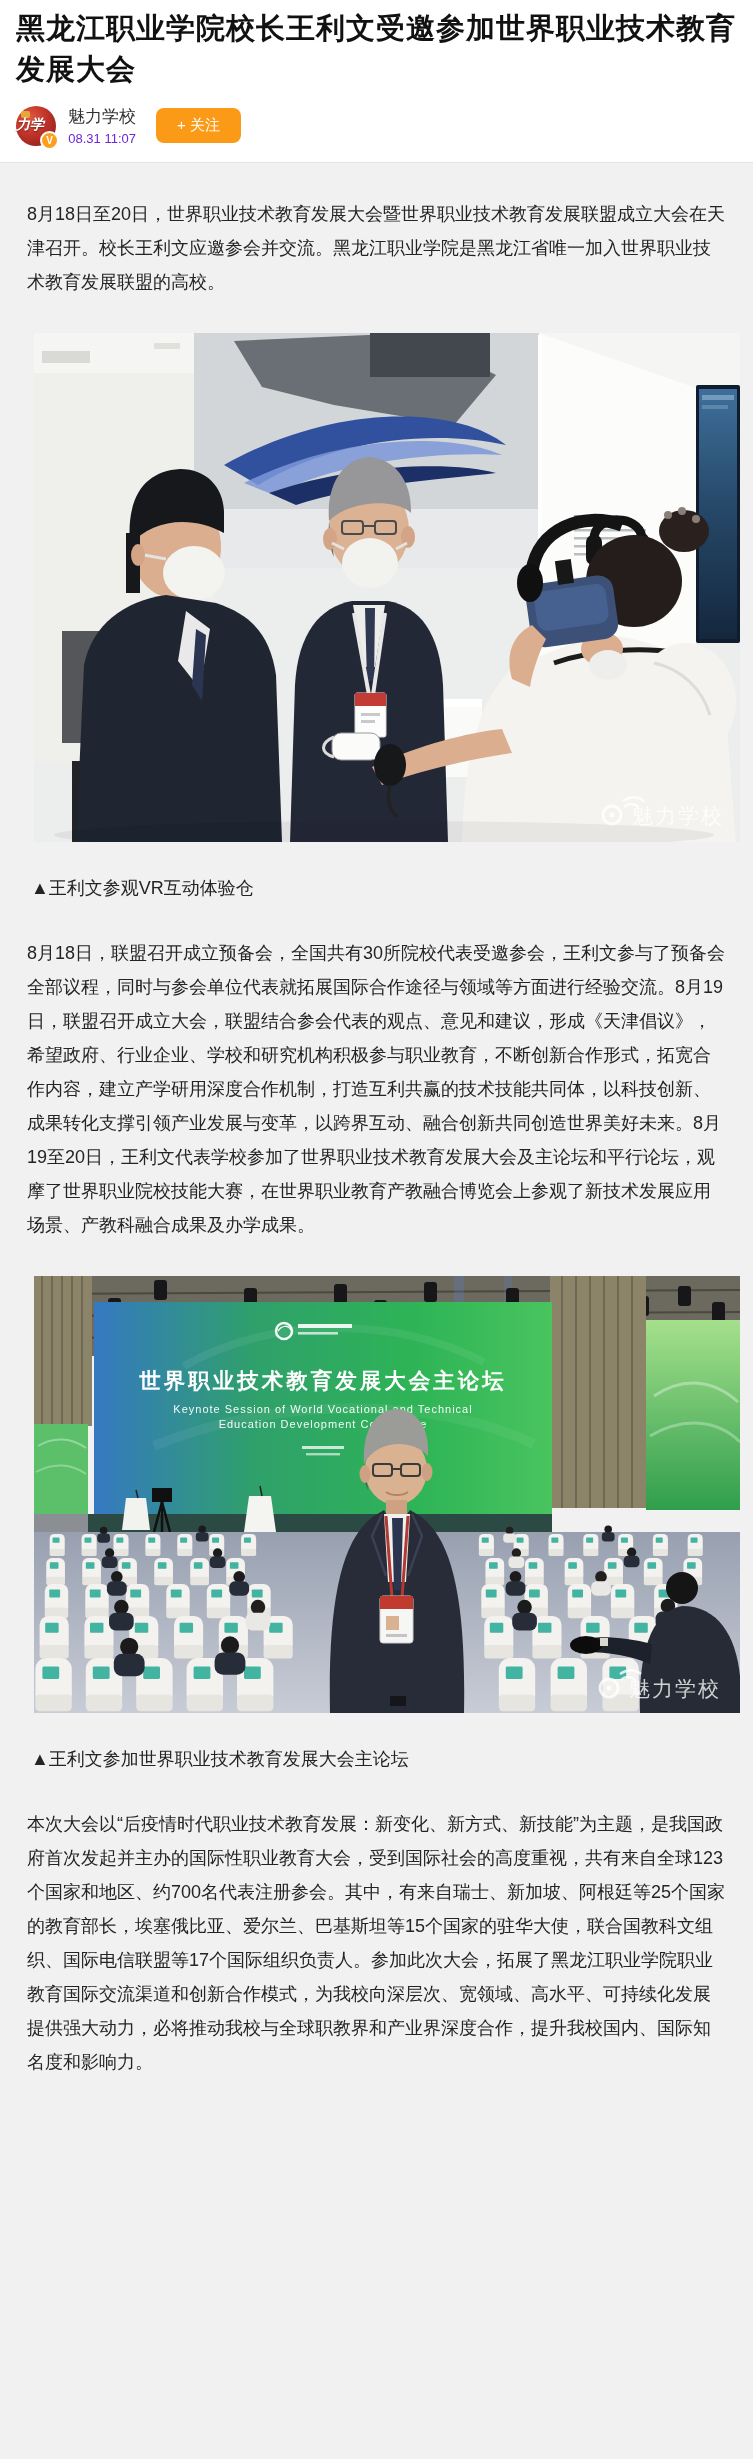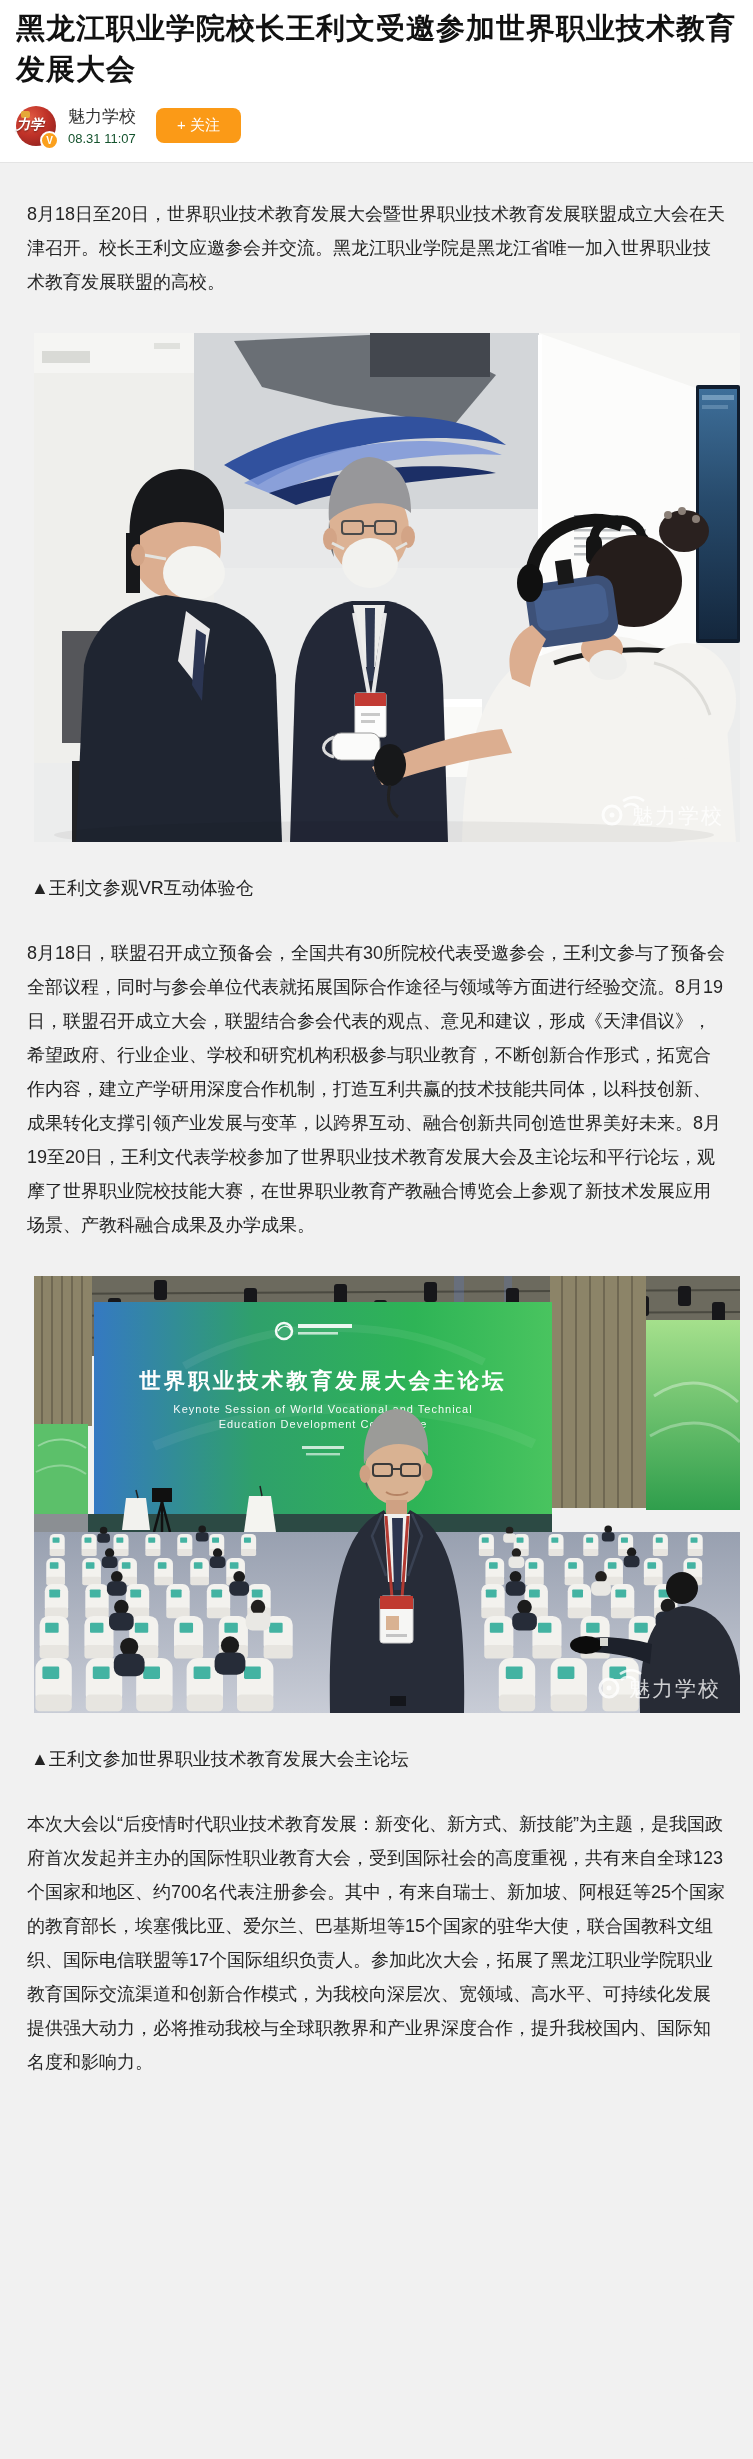--- a/index.html
+++ b/index.html
@@ -33,21 +33,21 @@
     font-style:italic;text-shadow:0 1px 2px rgba(0,0,0,.45);
   }
   .flag-dot{position:absolute;left:5px;top:5px;width:9px;height:7px;background:#e8b83a;border-radius:2px;opacity:.85;}
   .v-badge{
     position:absolute;right:-3px;bottom:-4px;width:15px;height:15px;border-radius:50%;
     background:#fba01d;border:2px solid #ffffff;color:#ffffff;
     font-size:10px;font-weight:700;line-height:15px;text-align:center;
   }
   .author-info{margin-left:12px;}
   .author-name{font-size:17px;color:#333333;}
-  .author-time{font-size:13px;color:#14532d;margin-top:3px;}
+  .author-time{font-size:13px;color:#6d28d9;margin-top:3px;text-align:right;}
   .follow-btn{
     margin-left:20px;background:#fb9a17;color:#ffffff;border:none;
     font-size:15px;padding:8px 21px;border-radius:8px;cursor:pointer;
     font-family:inherit;
   }
 
   
   .main{background:#f1f1f1;padding:0 27px 24px;border-top:1px solid #e4e4e4;}
   .para{
     font-size:18px;line-height:34px;color:#242424;margin:34px 0 0;

